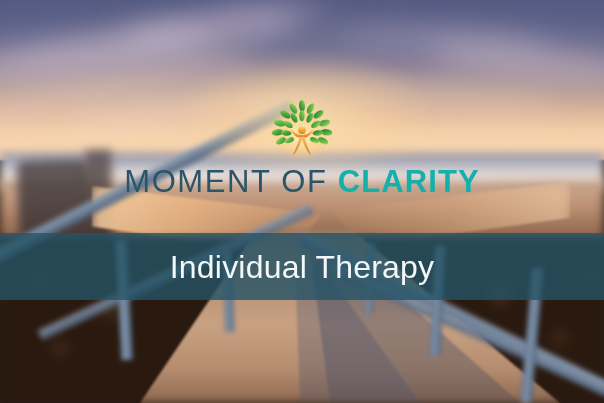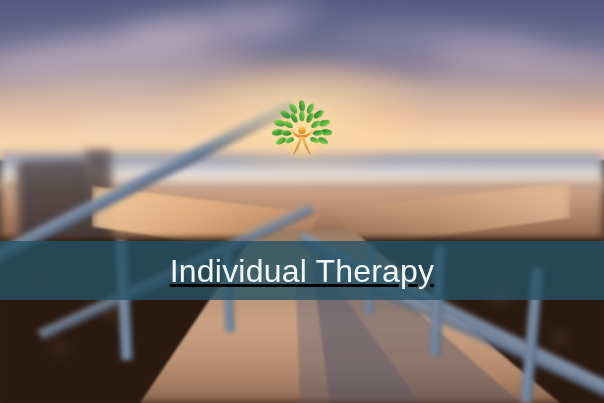--- a/index.html
+++ b/index.html
@@ -236,28 +236,27 @@
   .wm-bold {
     color: #13b0ac;
     font-weight: 700;
     letter-spacing: 1.1px;
   }
 
   
   .banner {
     position: absolute;
     left: 0;
-    top: 241px;
+    top: 233px;
     width: 604px;
-    height: 59px;
+    height: 67px;
     background: rgba(38, 84, 102, 0.80);
     display: flex;
     align-items: center;
     justify-content: center;
-    text-decoration: underline;
   }
   .banner-title {
     color: #f2f7f8;
     font-size: 32px;
     font-weight: 400;
     letter-spacing: 0.2px;
     line-height: 1;
     white-space: nowrap;
   }
 </style>
@@ -366,19 +365,23 @@
         <ellipse cx="69" cy="67" rx="3.8" ry="7.2" fill="url(#leafB)" transform="rotate(112 69 67)"></ellipse>
       </g>
 
       <g>
         <circle cx="50" cy="52" r="6" fill="url(#figG)"></circle>
         <path d="M50 59 C42 59 35 54 31 47 C35 58 41 64 50 64 C59 64 65 58 69 47 C65 54 58 59 50 59 Z" fill="url(#figG)"></path>
         <path d="M46 62 C44 72 40 80 36 90 C43 84 47 74 50 66 C53 74 57 84 64 90 C60 80 56 72 54 62 Z" fill="url(#trunkG)"></path>
       </g>
     </svg>
 
+    <div class="wordmark">
+      <span class="wm-light">MOMENT OF</span>
+      <span class="wm-bold">CLARITY</span>
+    </div>
   </div>
 
   <div class="banner">
     <div class="banner-title">Individual Therapy</div>
   </div>
 
 </div>
 
 </body></html>

